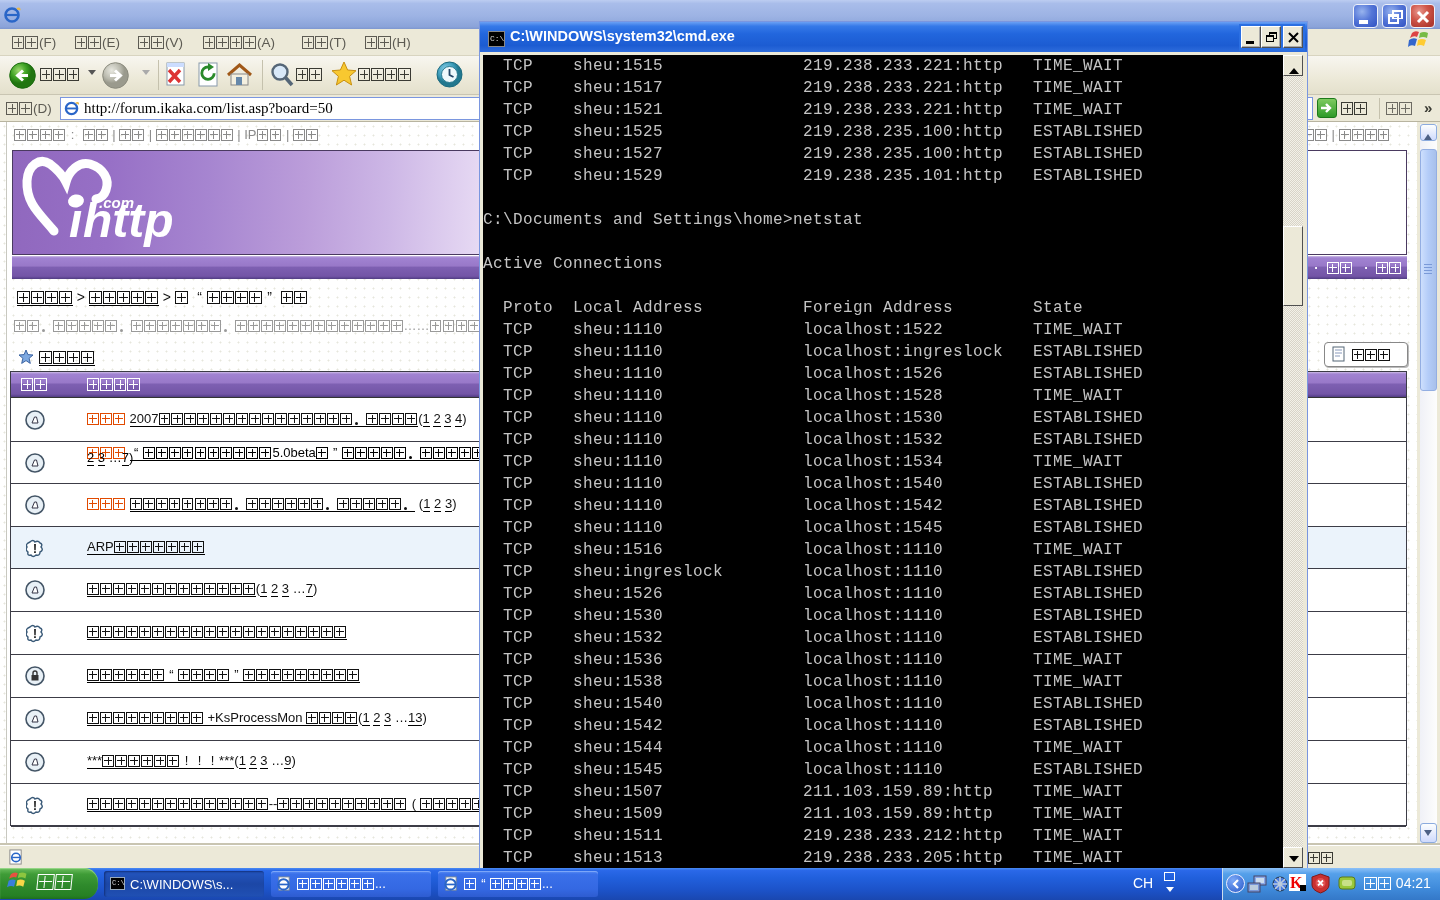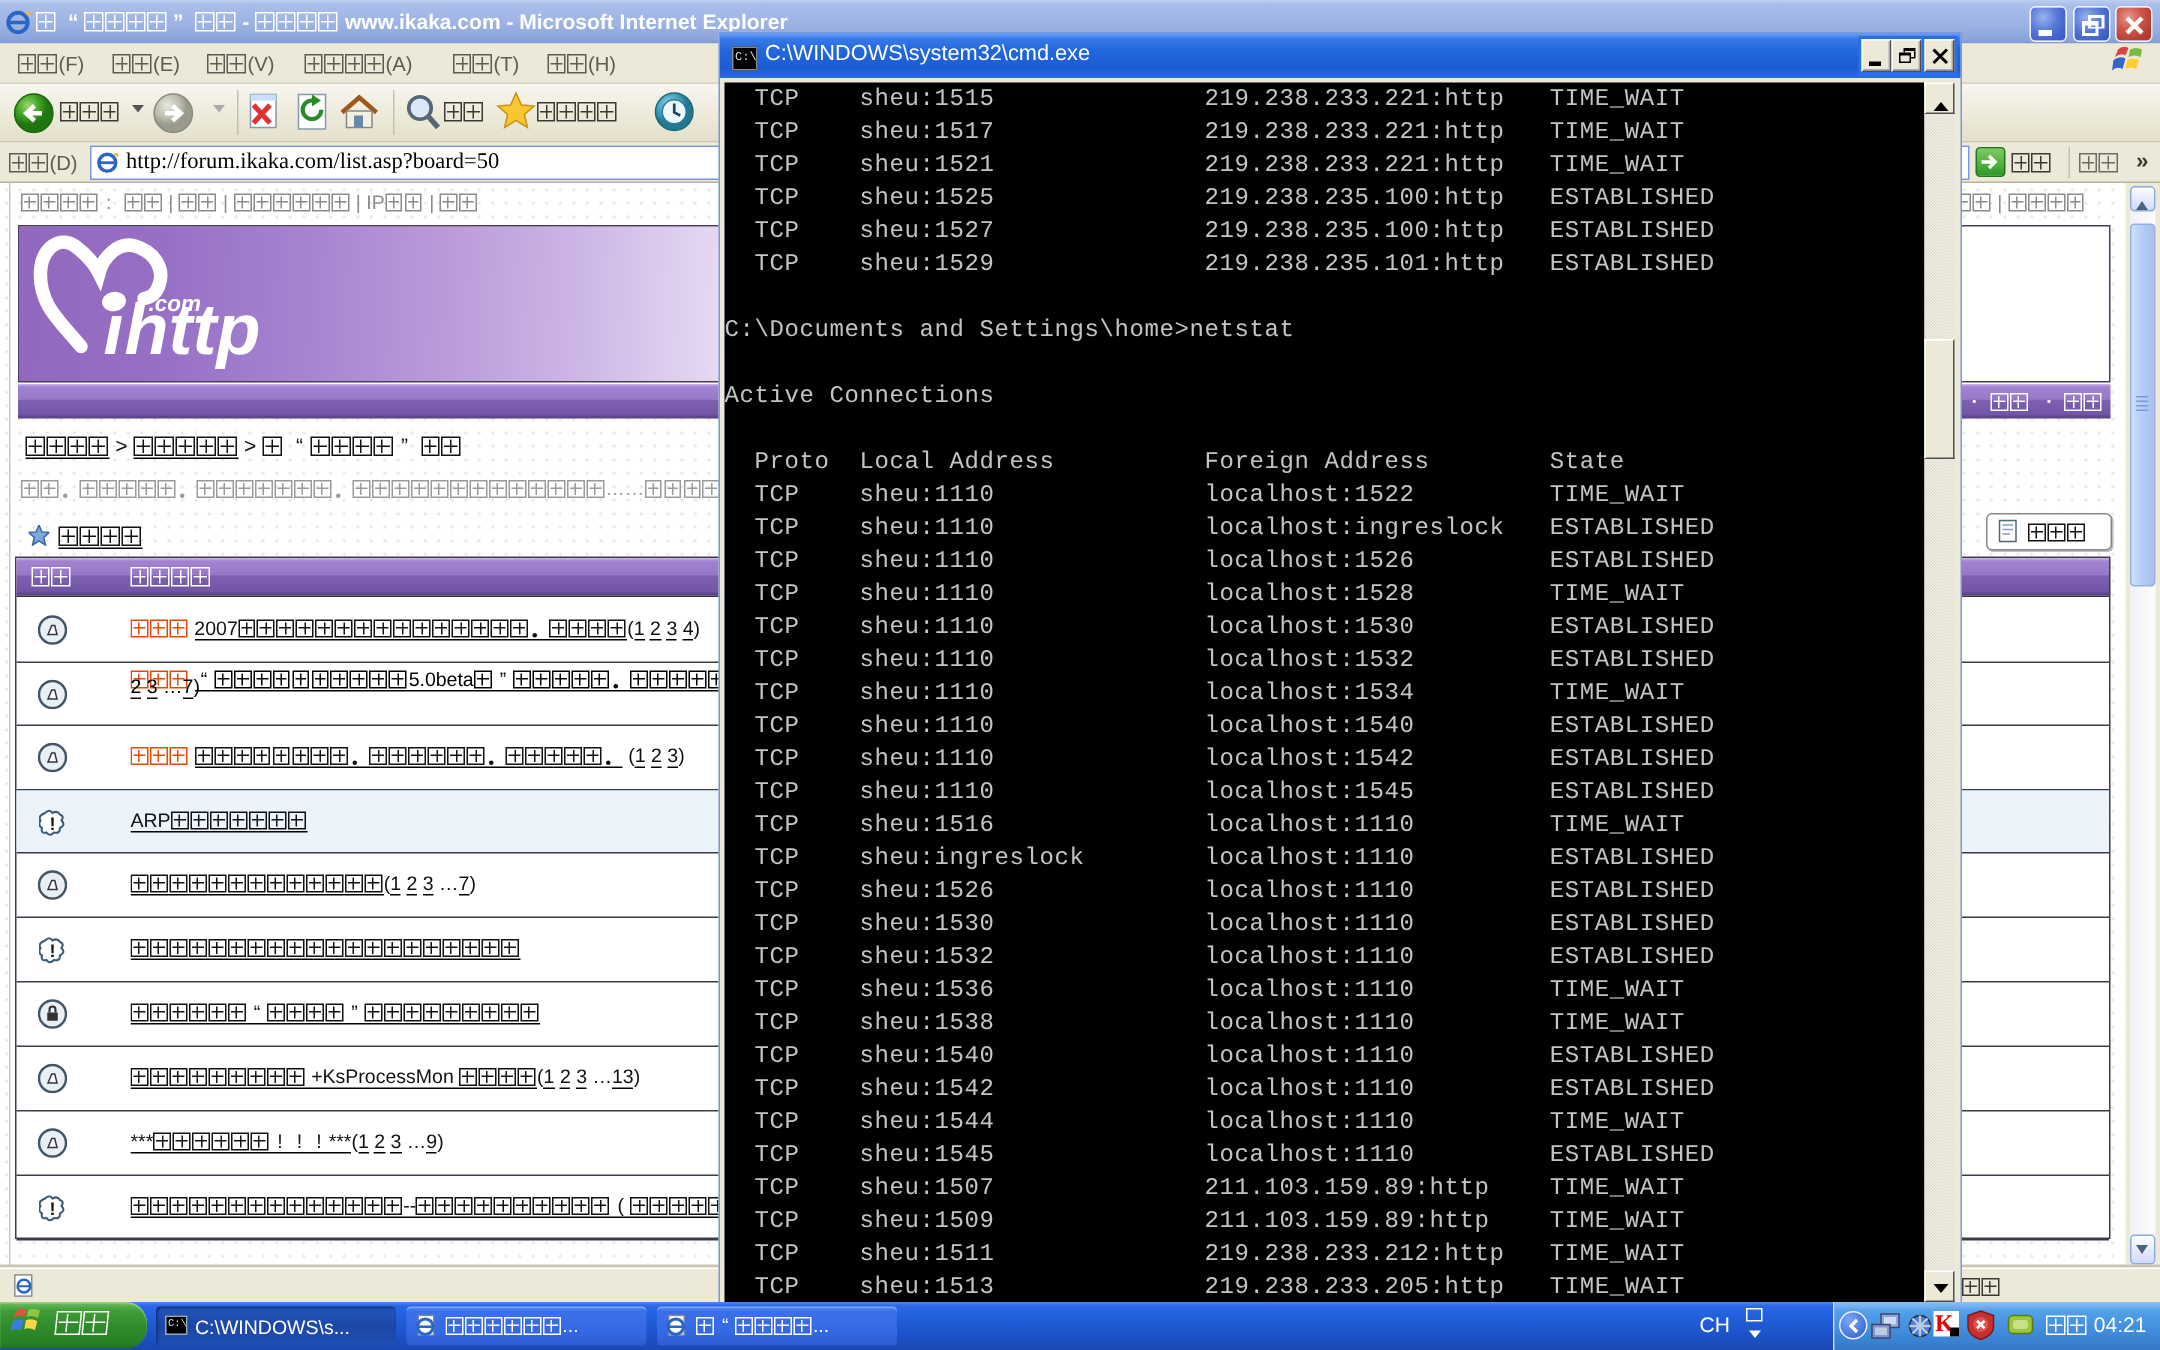--- a/index.html
+++ b/index.html
@@ -12,21 +12,20 @@
 i.c:before{content:"";position:absolute;left:2px;bottom:0;width:3px;height:3px;background:currentColor;border-radius:50%}
 span.w{display:inline-block;width:1em;text-align:center}
 .u{border-bottom:1px solid #000}
 </style></head><body>
 <div class="abs" style="left:0;top:0;width:1440px;height:29px;background:linear-gradient(180deg,#bccdf1 0%,#a9bdea 12%,#9db3e4 55%,#8ba3d9 92%,#7e97cf 100%)">
     <svg class="abs" style="left:4px;top:6px" width="17" height="17" viewBox="0 0 17 17">
       <circle cx="8" cy="9" r="6.5" fill="none" stroke="#2a66c8" stroke-width="2.6"></circle>
       <path d="M2 9 h13" stroke="#2a66c8" stroke-width="2.2"></path>
       <path d="M13 3 q3 -1.5 2.6 1.2" stroke="#e8b84a" stroke-width="2" fill="none"></path>
     </svg>
-    <div class="abs" style="left:24px;top:6px;font-weight:bold;font-size:14px;color:#fff;white-space:nowrap"><i class="h"></i> <span class="w">“</span><i class="h"></i><i class="h"></i><i class="h"></i><i class="h"></i><span class="w">”</span> <i class="h"></i><i class="h"></i> - <i class="h"></i><i class="h"></i><i class="h"></i><i class="h"></i> www.ikaka.com - Microsoft Internet Explorer</div>
     <div class="abs" style="left:1353px;top:4px;width:25px;height:24px;border-radius:4px;border:1px solid #eef2fb;background:radial-gradient(circle at 35% 30%,#98b4ee 0%,#5577d8 45%,#3a5cc8 85%)">
       <div class="abs" style="left:5px;top:15px;width:9px;height:4px;background:#fff"></div>
     </div>
     <div class="abs" style="left:1382px;top:4px;width:25px;height:24px;border-radius:4px;border:1px solid #eef2fb;background:radial-gradient(circle at 35% 30%,#98b4ee 0%,#5577d8 45%,#3a5cc8 85%)">
       <div class="abs" style="left:9px;top:5px;width:11px;height:9px;border:2px solid #fff;border-bottom-width:1px"></div>
       <div class="abs" style="left:5px;top:9px;width:11px;height:10px;border:2px solid #fff;border-top-width:3px"></div>
     </div>
     <div class="abs" style="left:1410px;top:4px;width:25px;height:24px;border-radius:4px;border:1px solid #eef2fb;background:radial-gradient(circle at 35% 30%,#e89890 0%,#d0574a 40%,#b03a30 80%)">
       <svg class="abs" style="left:4px;top:4px" width="16" height="16">
         <path d="M3 3 L13 13 M13 3 L3 13" stroke="#fff" stroke-width="3"></path>
@@ -251,21 +250,21 @@
       <circle cx="8.5" cy="9" r="4.5" fill="none" stroke="#2a66c8" stroke-width="1.8"></circle>
       <path d="M4.5 9 h8.5" stroke="#2a66c8" stroke-width="1.5"></path>
     </svg>
     <div class="abs" style="left:1282px;top:4px;font-size:13px;color:#3a3a33"><i class="h"></i><i class="h"></i><i class="h"></i><i class="h"></i></div>
   </div>
 <div class="abs" style="left:479px;top:21px;width:829px;height:849px;background:#ECE9D8;border:1px solid #7a96df">
     <div class="abs" style="left:0;top:0;width:827px;height:30px;background:linear-gradient(180deg,#6aa0f4 0%,#3579e8 14%,#2266dd 40%,#1c5cd2 78%,#2e6cdc 100%)">
       <div class="abs" style="left:8px;top:9px;width:17px;height:16px;background:#000;border:1px solid #888">
         <span style="position:absolute;left:1px;top:2px;font-size:8px;color:#ddd;font-family:'Liberation Mono'">C:\</span>
       </div>
-      <div class="abs" style="left:30px;top:6px;font-weight:normal;font-size:14.5px;color:#fff;white-space:nowrap">C:\WINDOWS\system32\cmd.exe</div>
+      <div class="abs" style="left:30px;top:6px;font-weight:bold;font-size:14.5px;color:#fff;white-space:nowrap">C:\WINDOWS\system32\cmd.exe</div>
       <div class="abs" style="left:759px;top:2px;width:66px;height:27px;background:#2b6fe2"></div>
       <div class="abs" style="left:761px;top:4px;width:20px;height:22px;background:#ECE9D8;border:1px solid;border-color:#fff #505050 #505050 #fff;box-shadow:inset -1px -1px 0 #aaa">
         <div class="abs" style="left:4px;top:14px;width:8px;height:3px;background:#000"></div>
       </div>
       <div class="abs" style="left:781px;top:4px;width:20px;height:22px;background:#ECE9D8;border:1px solid;border-color:#fff #505050 #505050 #fff;box-shadow:inset -1px -1px 0 #aaa">
         <div class="abs" style="left:7px;top:5px;width:8px;height:7px;border:1px solid #000;border-top-width:2px"></div>
         <div class="abs" style="left:4px;top:8px;width:8px;height:7px;border:1px solid #000;border-top-width:2px;background:#ECE9D8"></div>
       </div>
       <div class="abs" style="left:803px;top:4px;width:20px;height:22px;background:#ECE9D8;border:1px solid;border-color:#fff #505050 #505050 #fff;box-shadow:inset -1px -1px 0 #aaa">
         <svg class="abs" style="left:3px;top:4px" width="14" height="14">

